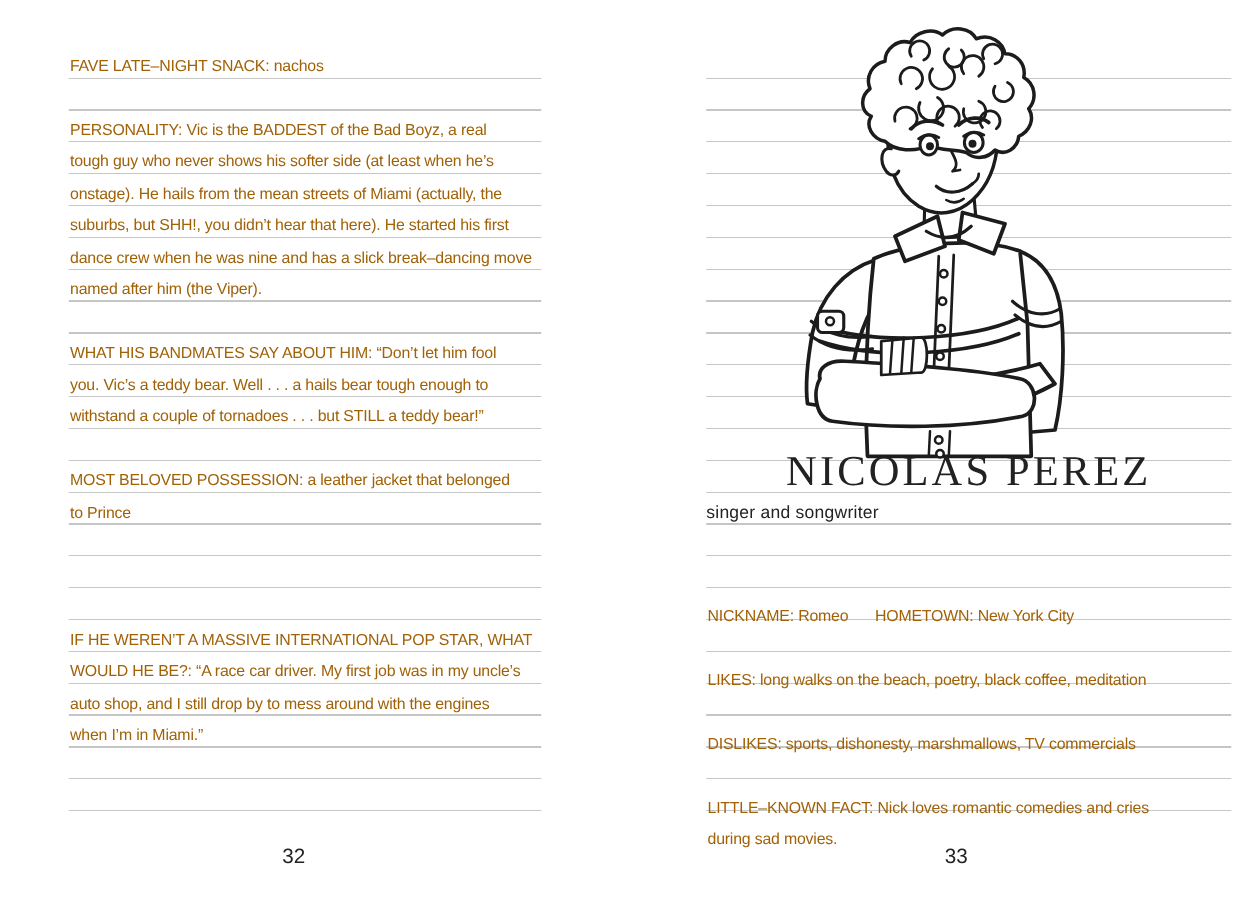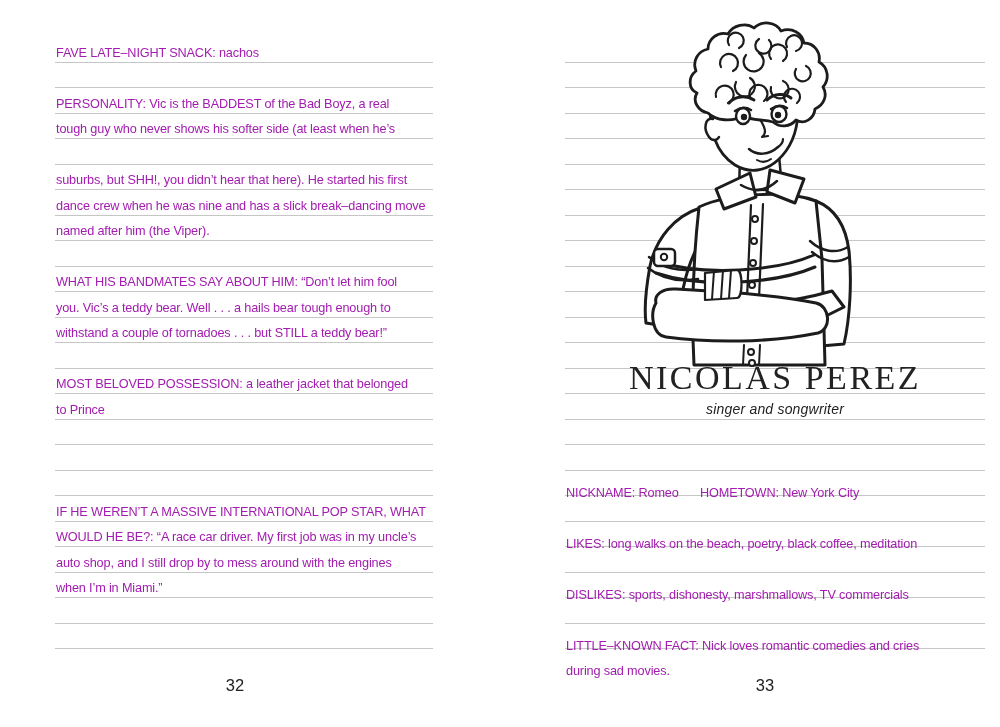--- a/index.html
+++ b/index.html
@@ -11,50 +11,51 @@
   #left-page{left:0;}
   #right-page{left:500px;}
   .rules{
     position:absolute;top:62px;height:588px;
     background-image:repeating-linear-gradient(to bottom,#c6c6c6 0px,#c6c6c6 1px,transparent 1px,transparent 25.48px);
   }
   #left-page .rules{left:55px;width:378px;}
   #right-page .rules{left:65px;width:420px;}
   .tl{
     position:absolute;height:18px;line-height:18px;font-size:12.7px;
-    letter-spacing:-0.15px;white-space:nowrap;color:#a21caf;
+    letter-spacing:-0.15px;white-space:nowrap;color:#a16207;
   }
   #left-page .tl{left:56px;}
   #right-page .tl{left:66px;margin-top:32px;}
   .heading{
     position:absolute;left:65px;width:420px;height:30px;line-height:30px;
     text-align:center;font-size:34px;letter-spacing:2.5px;font-weight:400;white-space:nowrap;font-family:Liberation Serif, serif;
   }
   .subheading{
     position:absolute;left:65px;width:420px;height:18px;line-height:18px;
-    text-align:center;font-size:14px;letter-spacing:0.2px;white-space:nowrap;font-style:italic;
+    text-align:left;font-size:14px;letter-spacing:0.2px;white-space:nowrap;
   }
   .pagenum{
     position:absolute;top:674px;width:80px;height:22px;line-height:22px;
     text-align:center;font-size:16.5px;
   }
   #portrait{position:absolute;left:104px;top:6px;width:300px;height:362px;}
 </style>
 </head>
 <body>
 
 <div class="spread">
 
   <div class="page" id="left-page">
     <div class="rules"></div>
 
     <div class="tl" style="top:44px">FAVE LATE–NIGHT SNACK: nachos</div>
 
     <div class="tl" style="top:95px">PERSONALITY: Vic is the BADDEST of the Bad Boyz, a real</div>
     <div class="tl" style="top:120px">tough guy who never shows his softer side (at least when he’s</div>
+    <div class="tl" style="top:146px">onstage). He hails from the mean streets of Miami (actually, the</div>
     <div class="tl" style="top:171px">suburbs, but SHH!, you didn’t hear that here). He started his first</div>
     <div class="tl" style="top:197px">dance crew when he was nine and has a slick break–dancing move</div>
     <div class="tl" style="top:222px">named after him (the Viper).</div>
 
     <div class="tl" style="top:273px">WHAT HIS BANDMATES SAY ABOUT HIM: “Don’t let him fool</div>
     <div class="tl" style="top:299px">you. Vic’s a teddy bear. Well . . . a hails bear tough enough to</div>
     <div class="tl" style="top:375px">MOST BELOVED POSSESSION: a leather jacket that belonged</div>
 
     <div class="tl" style="top:324px">withstand a couple of tornadoes . . . but STILL a teddy bear!”</div>
     <div class="tl" style="top:401px">to Prince</div>

